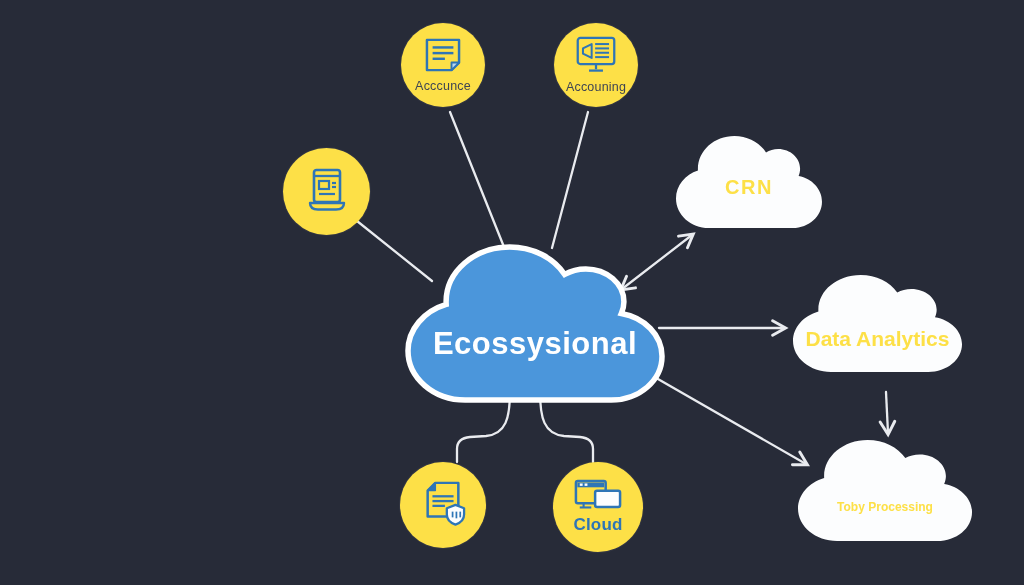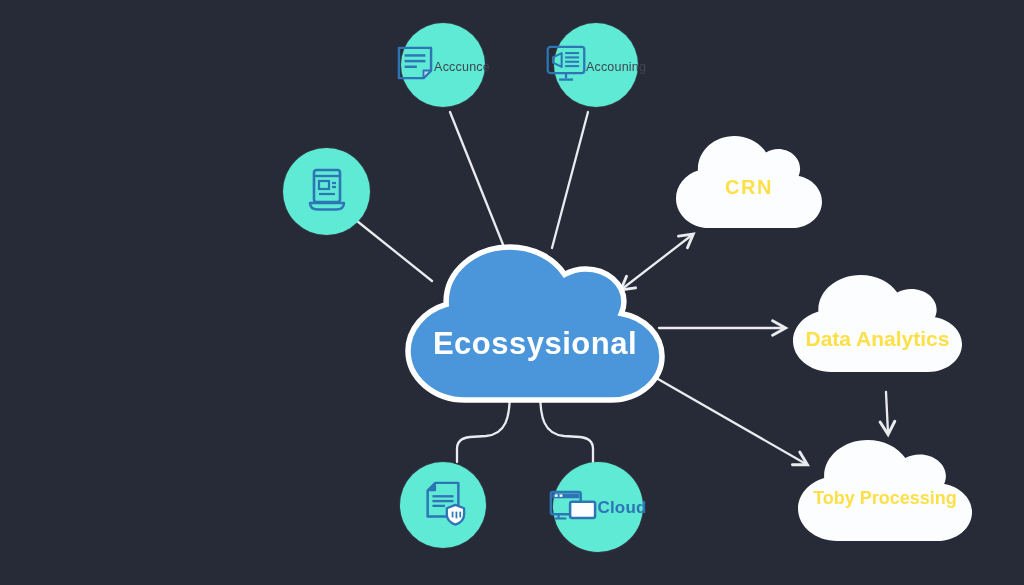--- a/index.html
+++ b/index.html
@@ -11,23 +11,23 @@
     position:relative;
     width:1024px;height:585px;
     background:#272b38;
     overflow:hidden;
   }
   #connector-layer{position:absolute;left:0;top:0;}
 
   
   .node-circle{
     position:absolute;
-    background:#5eead4;
+    background:#fde047;
     border-radius:50%;
-    display:flex;flex-direction:row;
+    display:flex;flex-direction:column;
     align-items:center;justify-content:center;
     box-shadow:0 0 0 1px rgba(255,255,255,.05);
   }
   .node-circle .circle-label{
     font-size:12.5px;
     color:#3f4553;
     margin-top:3px;
     letter-spacing:.2px;
     white-space:nowrap;
   }
@@ -47,21 +47,21 @@
     white-space:nowrap;
   }
   .cloud-label.center{
     color:#ffffff;
     font-weight:700;
     font-size:31px;
     letter-spacing:.5px;
   }
   .cloud-label.crn{font-size:20px;letter-spacing:1.5px;}
   .cloud-label.da{font-size:21px;}
-  .cloud-label.tp{font-size:18px;}
+  .cloud-label.tp{font-size:12px;margin-top:12px;}
 </style>
 </head>
 <body>
 
 <div id="stage">
 
   <svg id="connector-layer" width="1024" height="585" viewBox="0 0 1024 585">
     <defs>
       <marker id="ah" viewBox="0 0 12 12" refX="9" refY="6" markerWidth="8.5" markerHeight="8.5" orient="auto-start-reverse">
         <path d="M2 1.5 L10 6 L2 10.5" fill="none" stroke="#e9ebef" stroke-width="1.8" stroke-linecap="round"></path>

